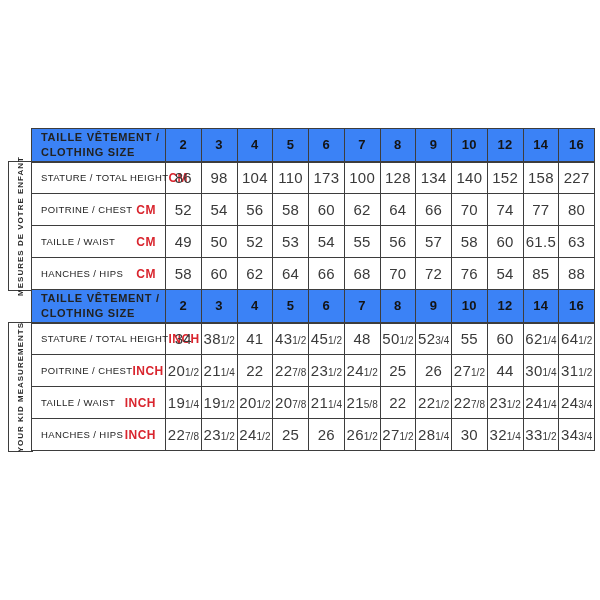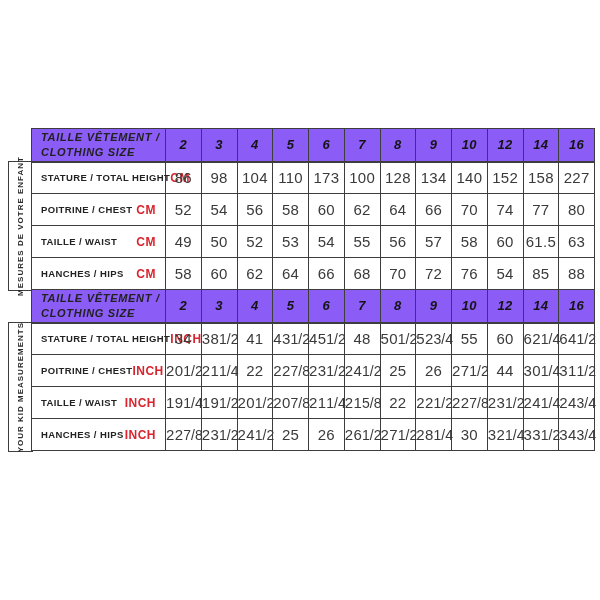--- a/index.html
+++ b/index.html
@@ -24,38 +24,38 @@
 
   
   table{
     position:absolute;left:31px;top:128px;width:564px;
     border-collapse:collapse;table-layout:fixed;background:#fff;
   }
   col.c-label{width:134px;}
   th,td{border:1px solid #3d3d3d;padding:0;margin:0;vertical-align:middle;}
   tr.header-row{height:33px;}
   tr.data-row{height:32px;}
-  tr.header-row th{background:#8b5cf6;border-bottom-width:2px;font-style:italic;}
+  tr.header-row th{background:#3b82f6;border-bottom-width:2px;}
 
   .size-cell{
     font-size:13px;font-weight:bold;text-align:center;color:#141414;letter-spacing:.5px;
   }
   .label-cell{text-align:left;padding:0 9px;}
   .hl1,.hl2{
     font-size:11px;font-weight:bold;letter-spacing:.7px;color:#222;line-height:1.3;
     white-space:nowrap;
   }
   .lblwrap{display:flex;justify-content:space-between;align-items:center;}
-  .rl{font-size:9.5px;font-weight:bold;letter-spacing:.4px;color:#222;white-space:nowrap;}
+  .rl{font-size:9.5px;font-weight:normal;letter-spacing:.4px;color:#222;white-space:nowrap;}
   .unit{font-size:12px;font-weight:bold;letter-spacing:.5px;}
   .val{
     font-size:15px;text-align:center;color:#3a3a3a;font-weight:400;letter-spacing:.3px;
     white-space:nowrap;
   }
-  .frac{font-size:14px;letter-spacing:0;}
+  .frac{font-size:10px;letter-spacing:0;}
 </style>
 </head>
 <body>
 
 <div class="canvas">
 
   <div class="side-box" id="side-cm">
     <span class="vtext">MESURES DE VOTRE ENFANT</span>
   </div>
 

